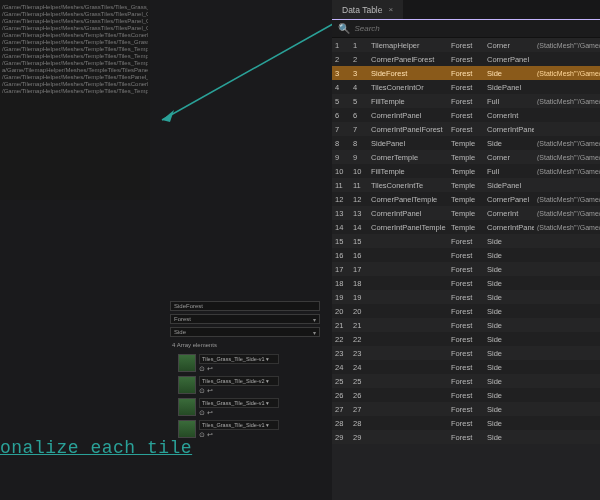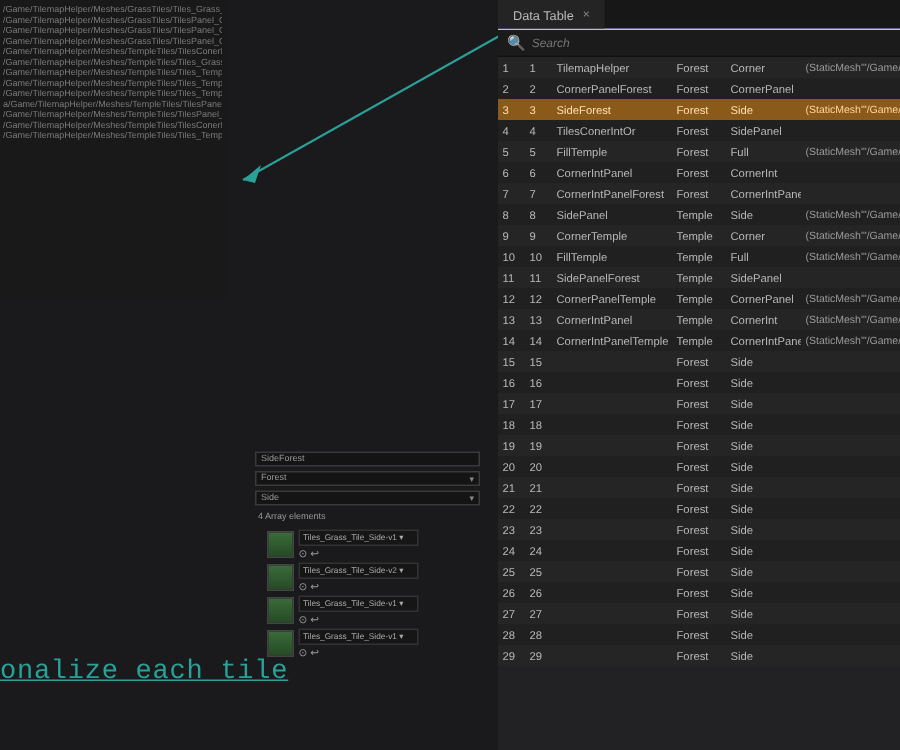--- a/index.html
+++ b/index.html
@@ -340,21 +340,21 @@
           <div>10</div>
           <div>10</div>
           <div>FillTemple</div>
           <div>Temple</div>
           <div>Full</div>
           <div class="obj">(StaticMesh'"/Game/TilemapHelp</div>
         </div>
         <div class="trow odd">
           <div>11</div>
           <div>11</div>
-          <div>SidePanelForest</div>
+          <div>TilesConerIntTe</div>
           <div>Temple</div>
           <div>SidePanel</div>
           <div class="obj"></div>
         </div>
         <div class="trow even">
           <div>12</div>
           <div>12</div>
           <div>CornerPanelTemple</div>
           <div>Temple</div>
           <div>CornerPanel</div>

